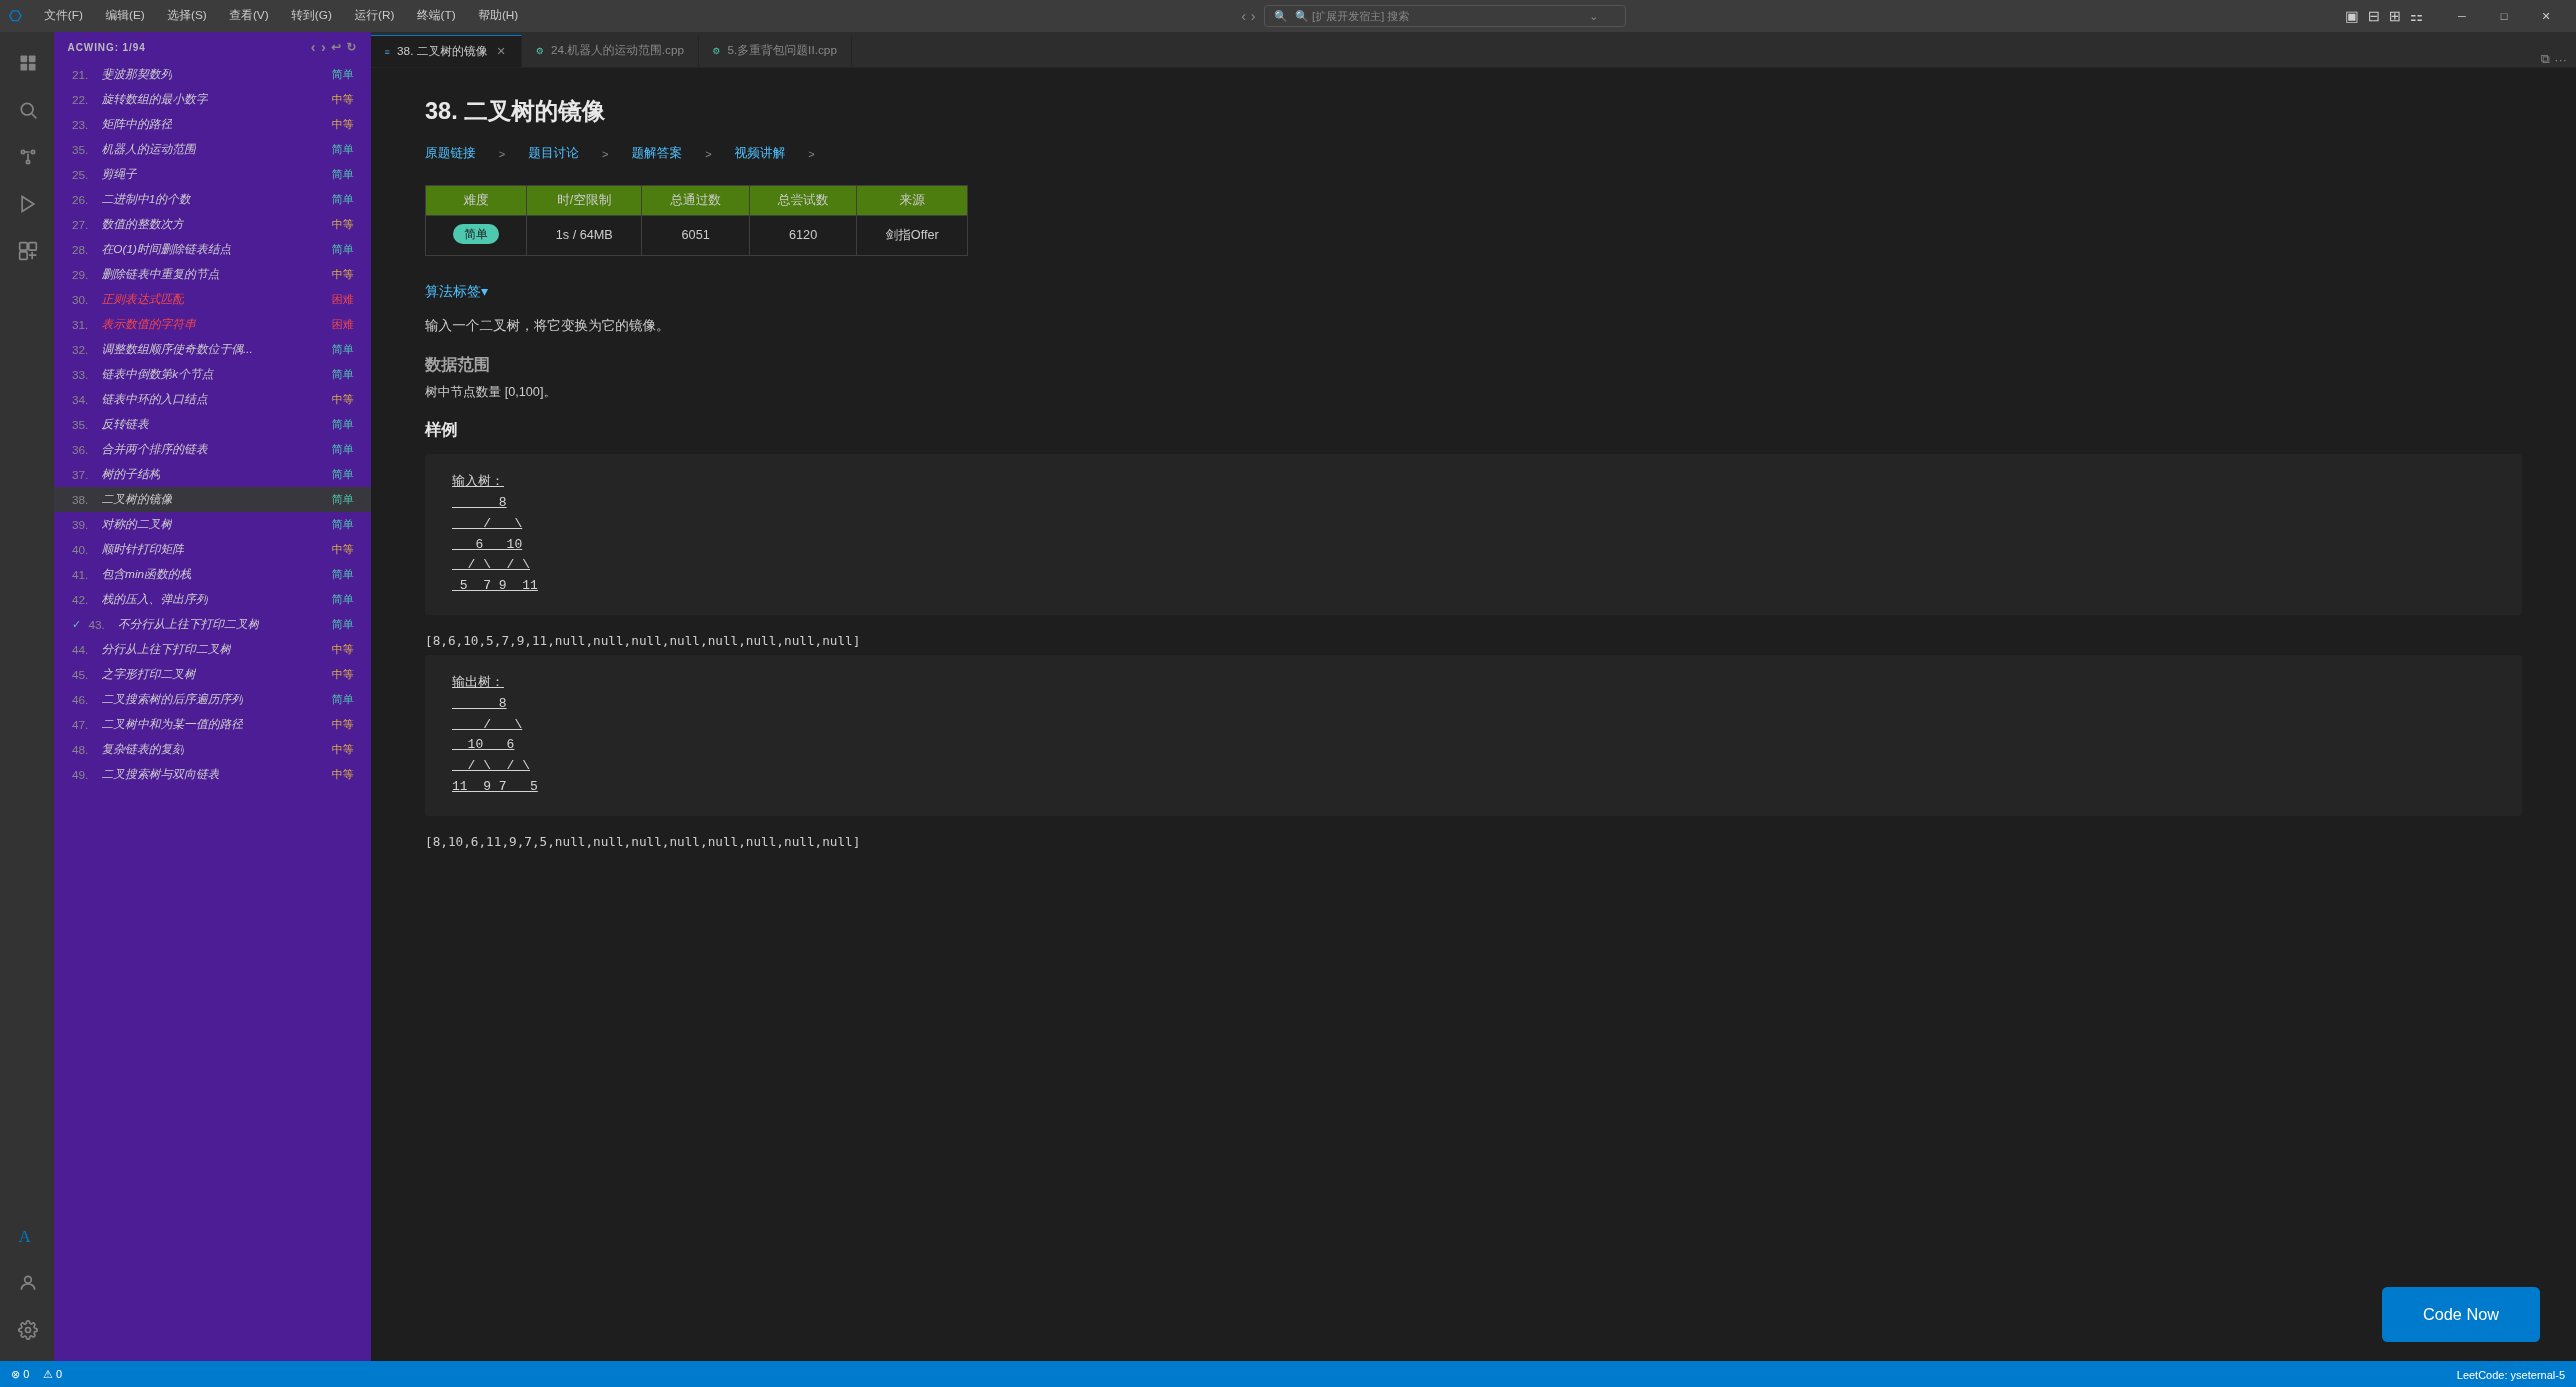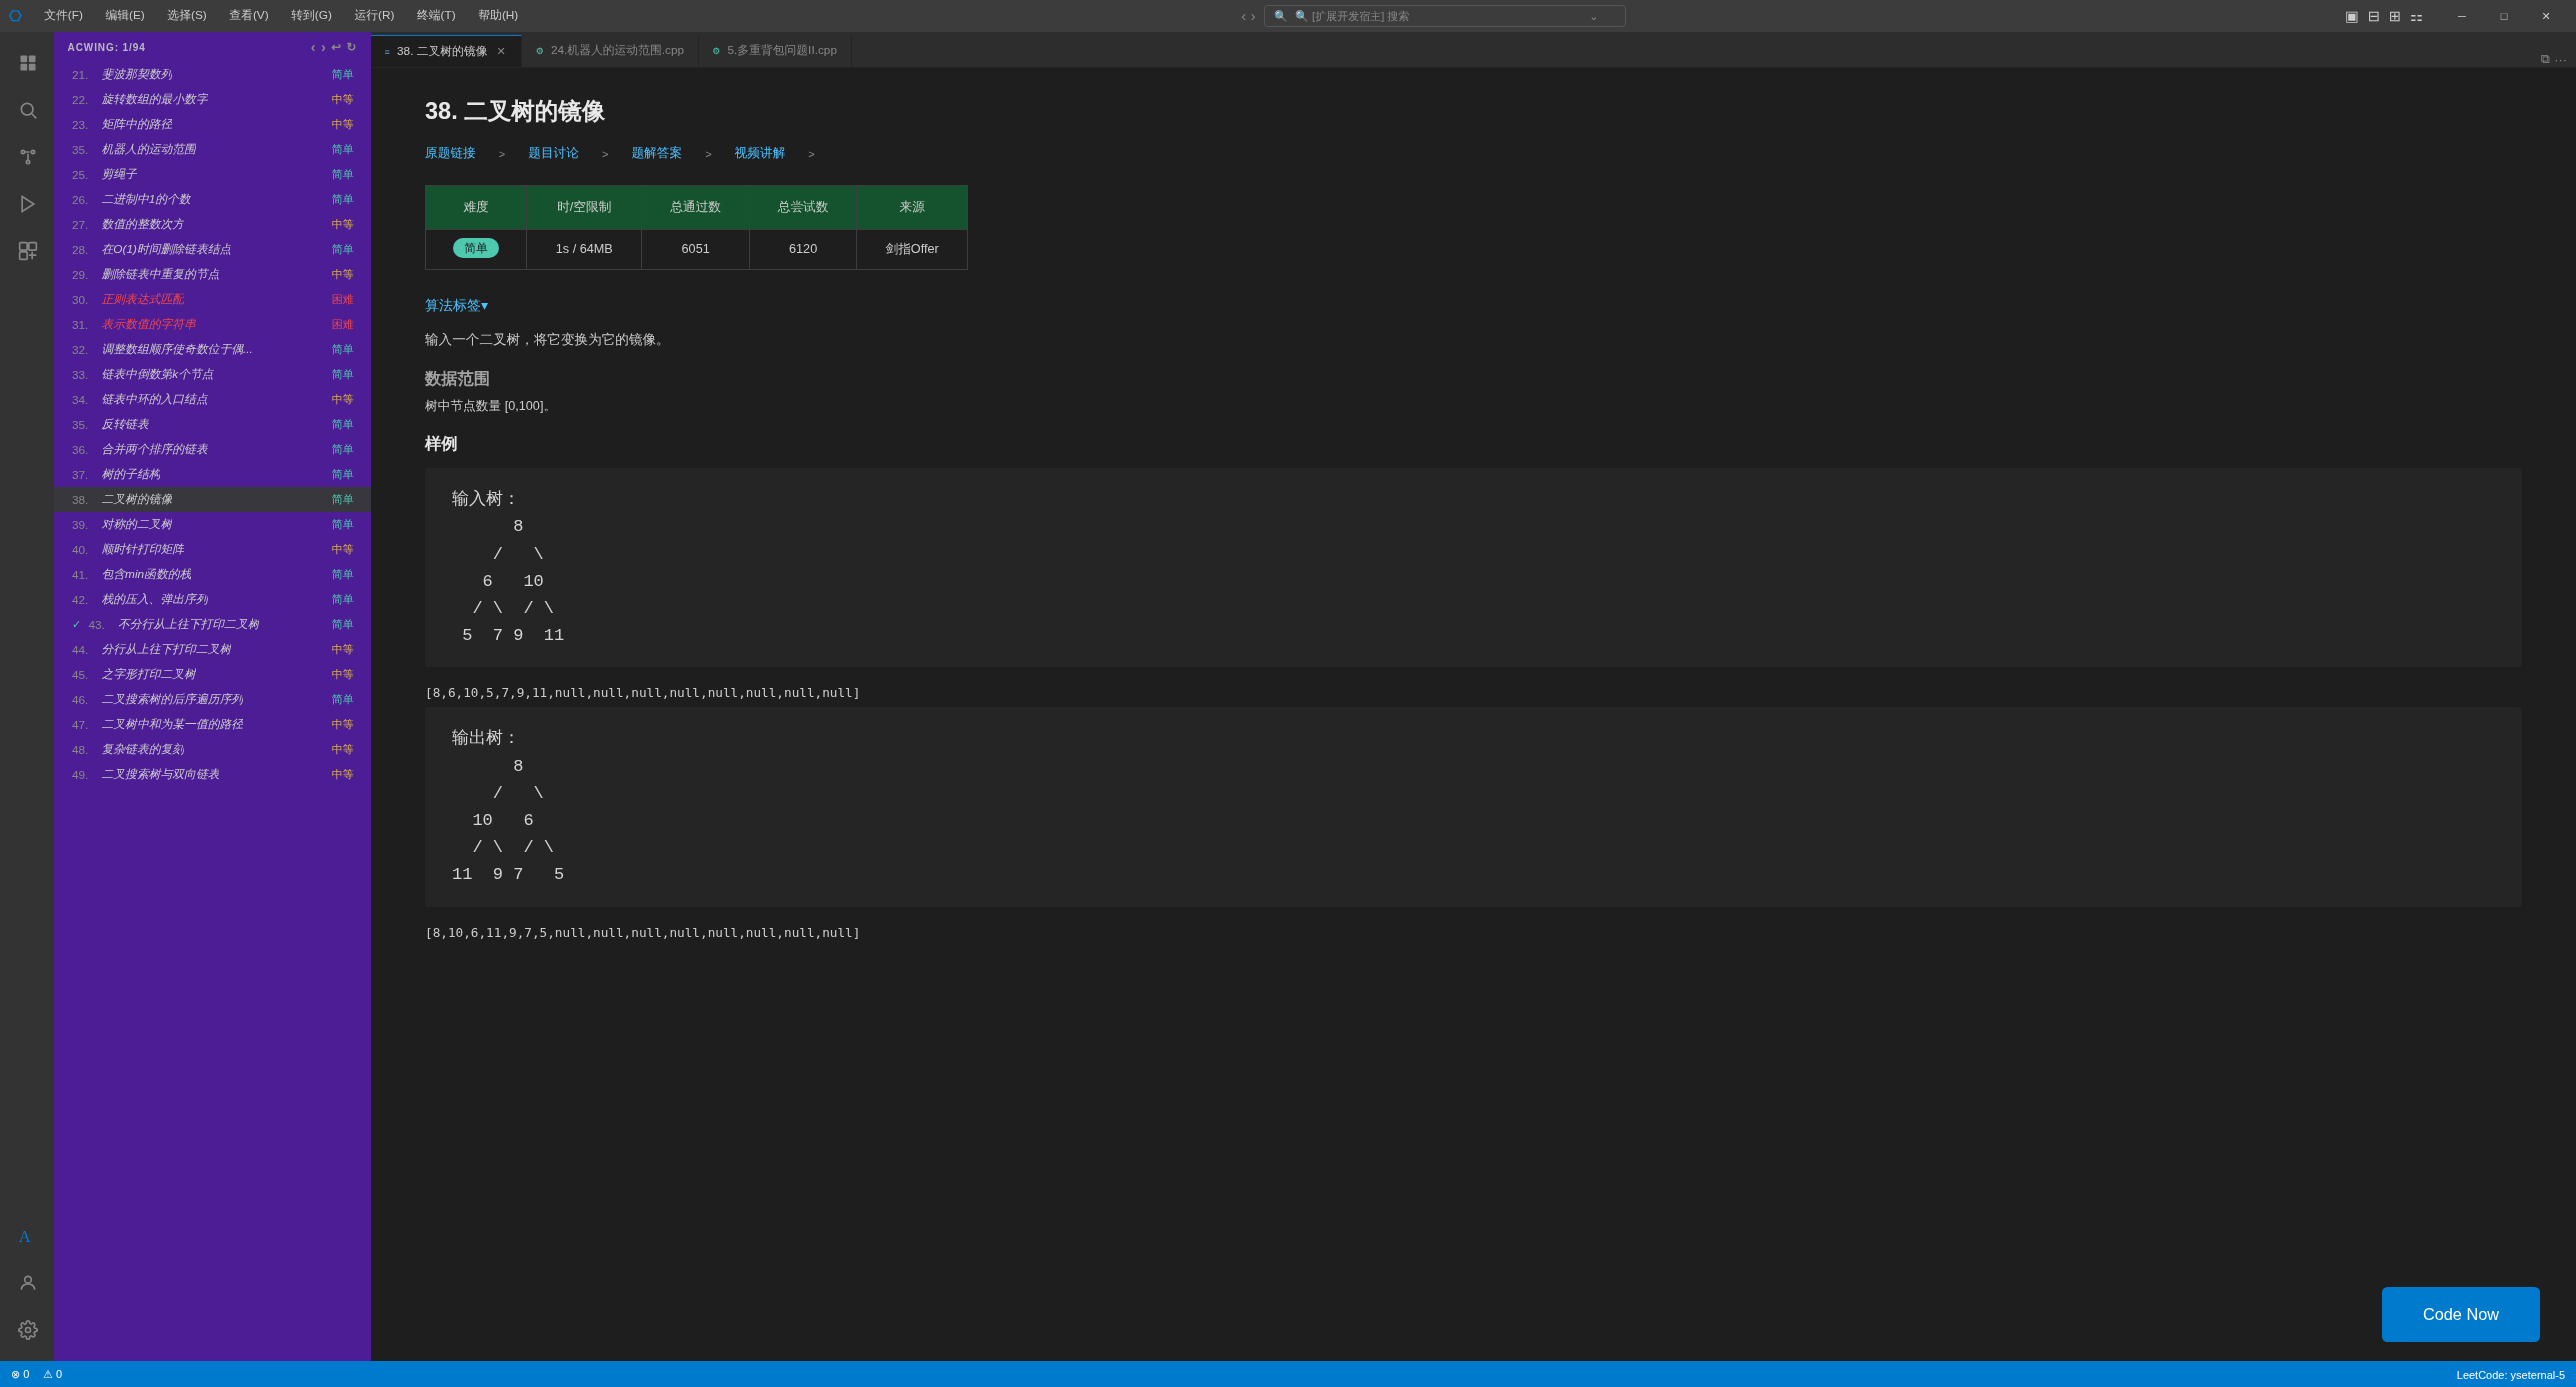--- a/index.html
+++ b/index.html
@@ -287,23 +287,23 @@
     }
 
     
     .stats-table {
       border: 0.9px solid #3e3e3e;
       border-collapse: collapse;
       margin-bottom: 27px;
       min-width: 543px;
     }
     .stats-table th {
-      background: #14532d;
+      background: #4d7c0f;
       border: 0.9px solid #3e3e3e;
-      padding: 13px 18px;
+      padding: 6px 18px;
       font-weight: 500;
       color: #cccccc;
       font-size: 12.7px;
     }
     .stats-table td {
       border: 0.9px solid #3e3e3e;
       padding: 11px 18px;
       text-align: center;
       font-size: 12.7px;
       color: #cccccc;
@@ -346,25 +346,26 @@
       font-size: 16.3px;
       font-weight: bold;
       color: #e8e8e8;
       margin-bottom: 13.6px;
     }
     .code-block {
       background: #252526;
       border-radius: 3.6px;
       padding: 18px 27px;
       font-family: 'Consolas', 'Courier New', monospace;
-      font-size: 17px;
+      font-size: 13px;
       color: #d4d4d4;
       margin-bottom: 18px;
       white-space: pre;
       line-height: 1.6;
+      text-decoration: underline;
     }
     .array-line {
       font-size: 12.7px;
       color: #cccccc;
       margin: 7.2px 0;
       font-family: 'Consolas', monospace;
     }
 
     
     .code-now-btn {

